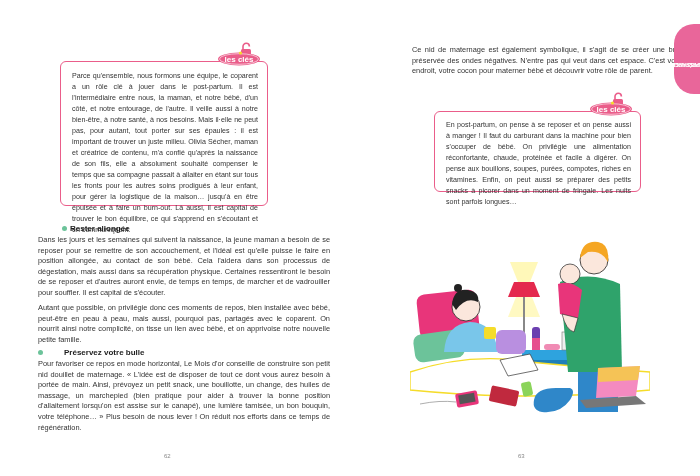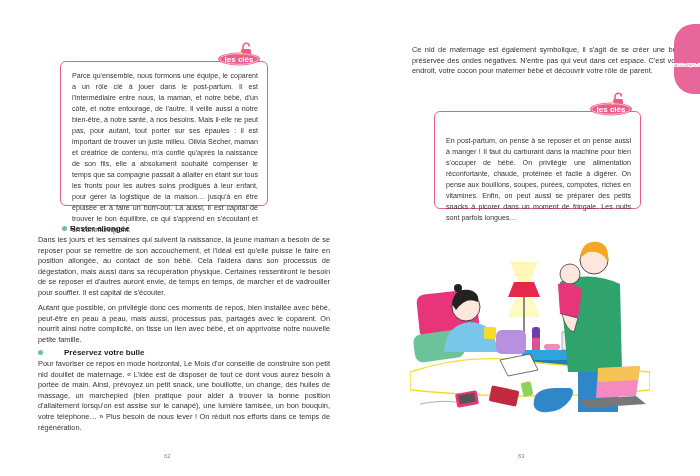--- a/index.html
+++ b/index.html
@@ -93,42 +93,42 @@
       <text x="23" y="19.8" text-anchor="middle" font-family="Liberation Sans, sans-serif" font-weight="bold" font-size="8" fill="#fff">les clés</text>
       <circle cx="24.5" cy="11" r="1.6" fill="#f5dc2a"></circle>
     </svg>
   </div>
 
   <div class="section-heading" style="left:54px; top:224px;padding-left:8px;">
     <span class="bullet"></span>
     <span>Rester allongée</span>
   </div>
   <div class="body-text" style="left:38px; top:235px; width:292px;">Dans les jours et les semaines qui suivent la naissance, la jeune maman a besoin de se reposer pour se remettre de son accouchement, et l'idéal est qu'elle puisse le faire en position allongée, au contact de son bébé. Cela l'aidera dans son processus de dégestation, mais aussi dans sa récupération physique. Certaines ressentiront le besoin de se reposer et d'autres auront envie, de temps en temps, de marcher et de vadrouiller pour souffler. Il est capital de s'écouter.</div>
-  <div class="body-text" style="left:38px; top:303px; width:292px;">Autant que possible, on privilégie donc ces moments de repos, bien installée avec bébé, peut-être en peau à peau, mais aussi, processus pas, partagés avec le coparent. On nourrit ainsi notre complicité, on tisse un lien avec bébé, et on apprivoise notre nouvelle petite famille.</div>
+  <div class="body-text" style="left:38px; top:303px; width:292px;">Autant que possible, on privilégie donc ces moments de repos, bien installée avec bébé, peut-être en peau à peau, mais aussi, pourquoi pas, partagés avec le coparent. On nourrit ainsi notre complicité, on tisse un lien avec bébé, et on apprivoise notre nouvelle petite famille.</div>
 
   <div class="section-heading" style="left:38px; top:348px;gap:18px;">
     <span class="bullet"></span>
     <span>Préservez votre bulle</span>
   </div>
   <div class="body-text" style="left:38px; top:359px; width:292px;">Pour favoriser ce repos en mode horizontal, Le Mois d'or conseille de construire son petit nid douillet de maternage. « L'idée est de disposer de tout ce dont vous aurez besoin à portée de main. Ainsi, prévoyez un petit snack, une bouillotte, un change, des huiles de massage, un marchepied (bien pratique pour aider à trouver la bonne position d'allaitement lorsqu'on est assise sur le canapé), une lumière tamisée, un bon bouquin, votre téléphone… » Plus besoin de nous lever ! On réduit nos efforts dans ce temps de régénération.</div>
 
   <div class="page-number" style="left:164px; top:453px;">62</div>
 </div>
 
 <div class="page page-right">
   <div class="body-text" style="left:62px; top:45px; width:272px;">Ce nid de maternage est également symbolique, il s'agit de se créer une bulle préservée des ondes négatives. N'entre pas qui veut dans cet espace. C'est votre endroit, votre cocon pour materner bébé et découvrir votre rôle de parent.</div>
 
   <div class="side-tab">
     <span>
       <span>PRÉPARER</span>
       <span>LA NAISSANCE</span>
     </span>
   </div>
 
-  <div class="key-box" style="left:84px; top:111px; width:207px; height:98px; padding:24px 9px 6px 11px;">
+  <div class="key-box" style="left:84px; top:111px; width:207px; height:81px; padding:8px 9px 6px 11px;">
     <p>En post-partum, on pense à se reposer et on pense aussi à manger ! Il faut du carburant dans la machine pour bien s'occuper de bébé. On privilégie une alimentation réconfortante, chaude, protéinée et facile à digérer. On pense aux bouillons, soupes, purées, compotes, riches en vitamines. Enfin, on peut aussi se préparer des petits snacks à picorer dans un moment de fringale. Les nuits sont parfois longues…</p>
   </div>
   <div class="key-badge" style="left:238px; top:92px;">
     <svg viewBox="0 0 46 24">
       <path d="M27 9 V4.5 a3.2 3.2 0 0 1 6.4 0" fill="none" stroke="#ea5d8a" stroke-width="1.6"></path>
       <rect x="25" y="7" width="10" height="7" rx="1.5" fill="#ea5d8a"></rect>
       <ellipse cx="23" cy="17" rx="21" ry="6.5" fill="#ea5d8a"></ellipse>
       <ellipse cx="23" cy="17" rx="19.5" ry="5.3" fill="none" stroke="#fff" stroke-width="0.6"></ellipse>
       <text x="23" y="19.8" text-anchor="middle" font-family="Liberation Sans, sans-serif" font-weight="bold" font-size="8" fill="#fff">les clés</text>
       <circle cx="24.5" cy="11" r="1.6" fill="#f5dc2a"></circle>

